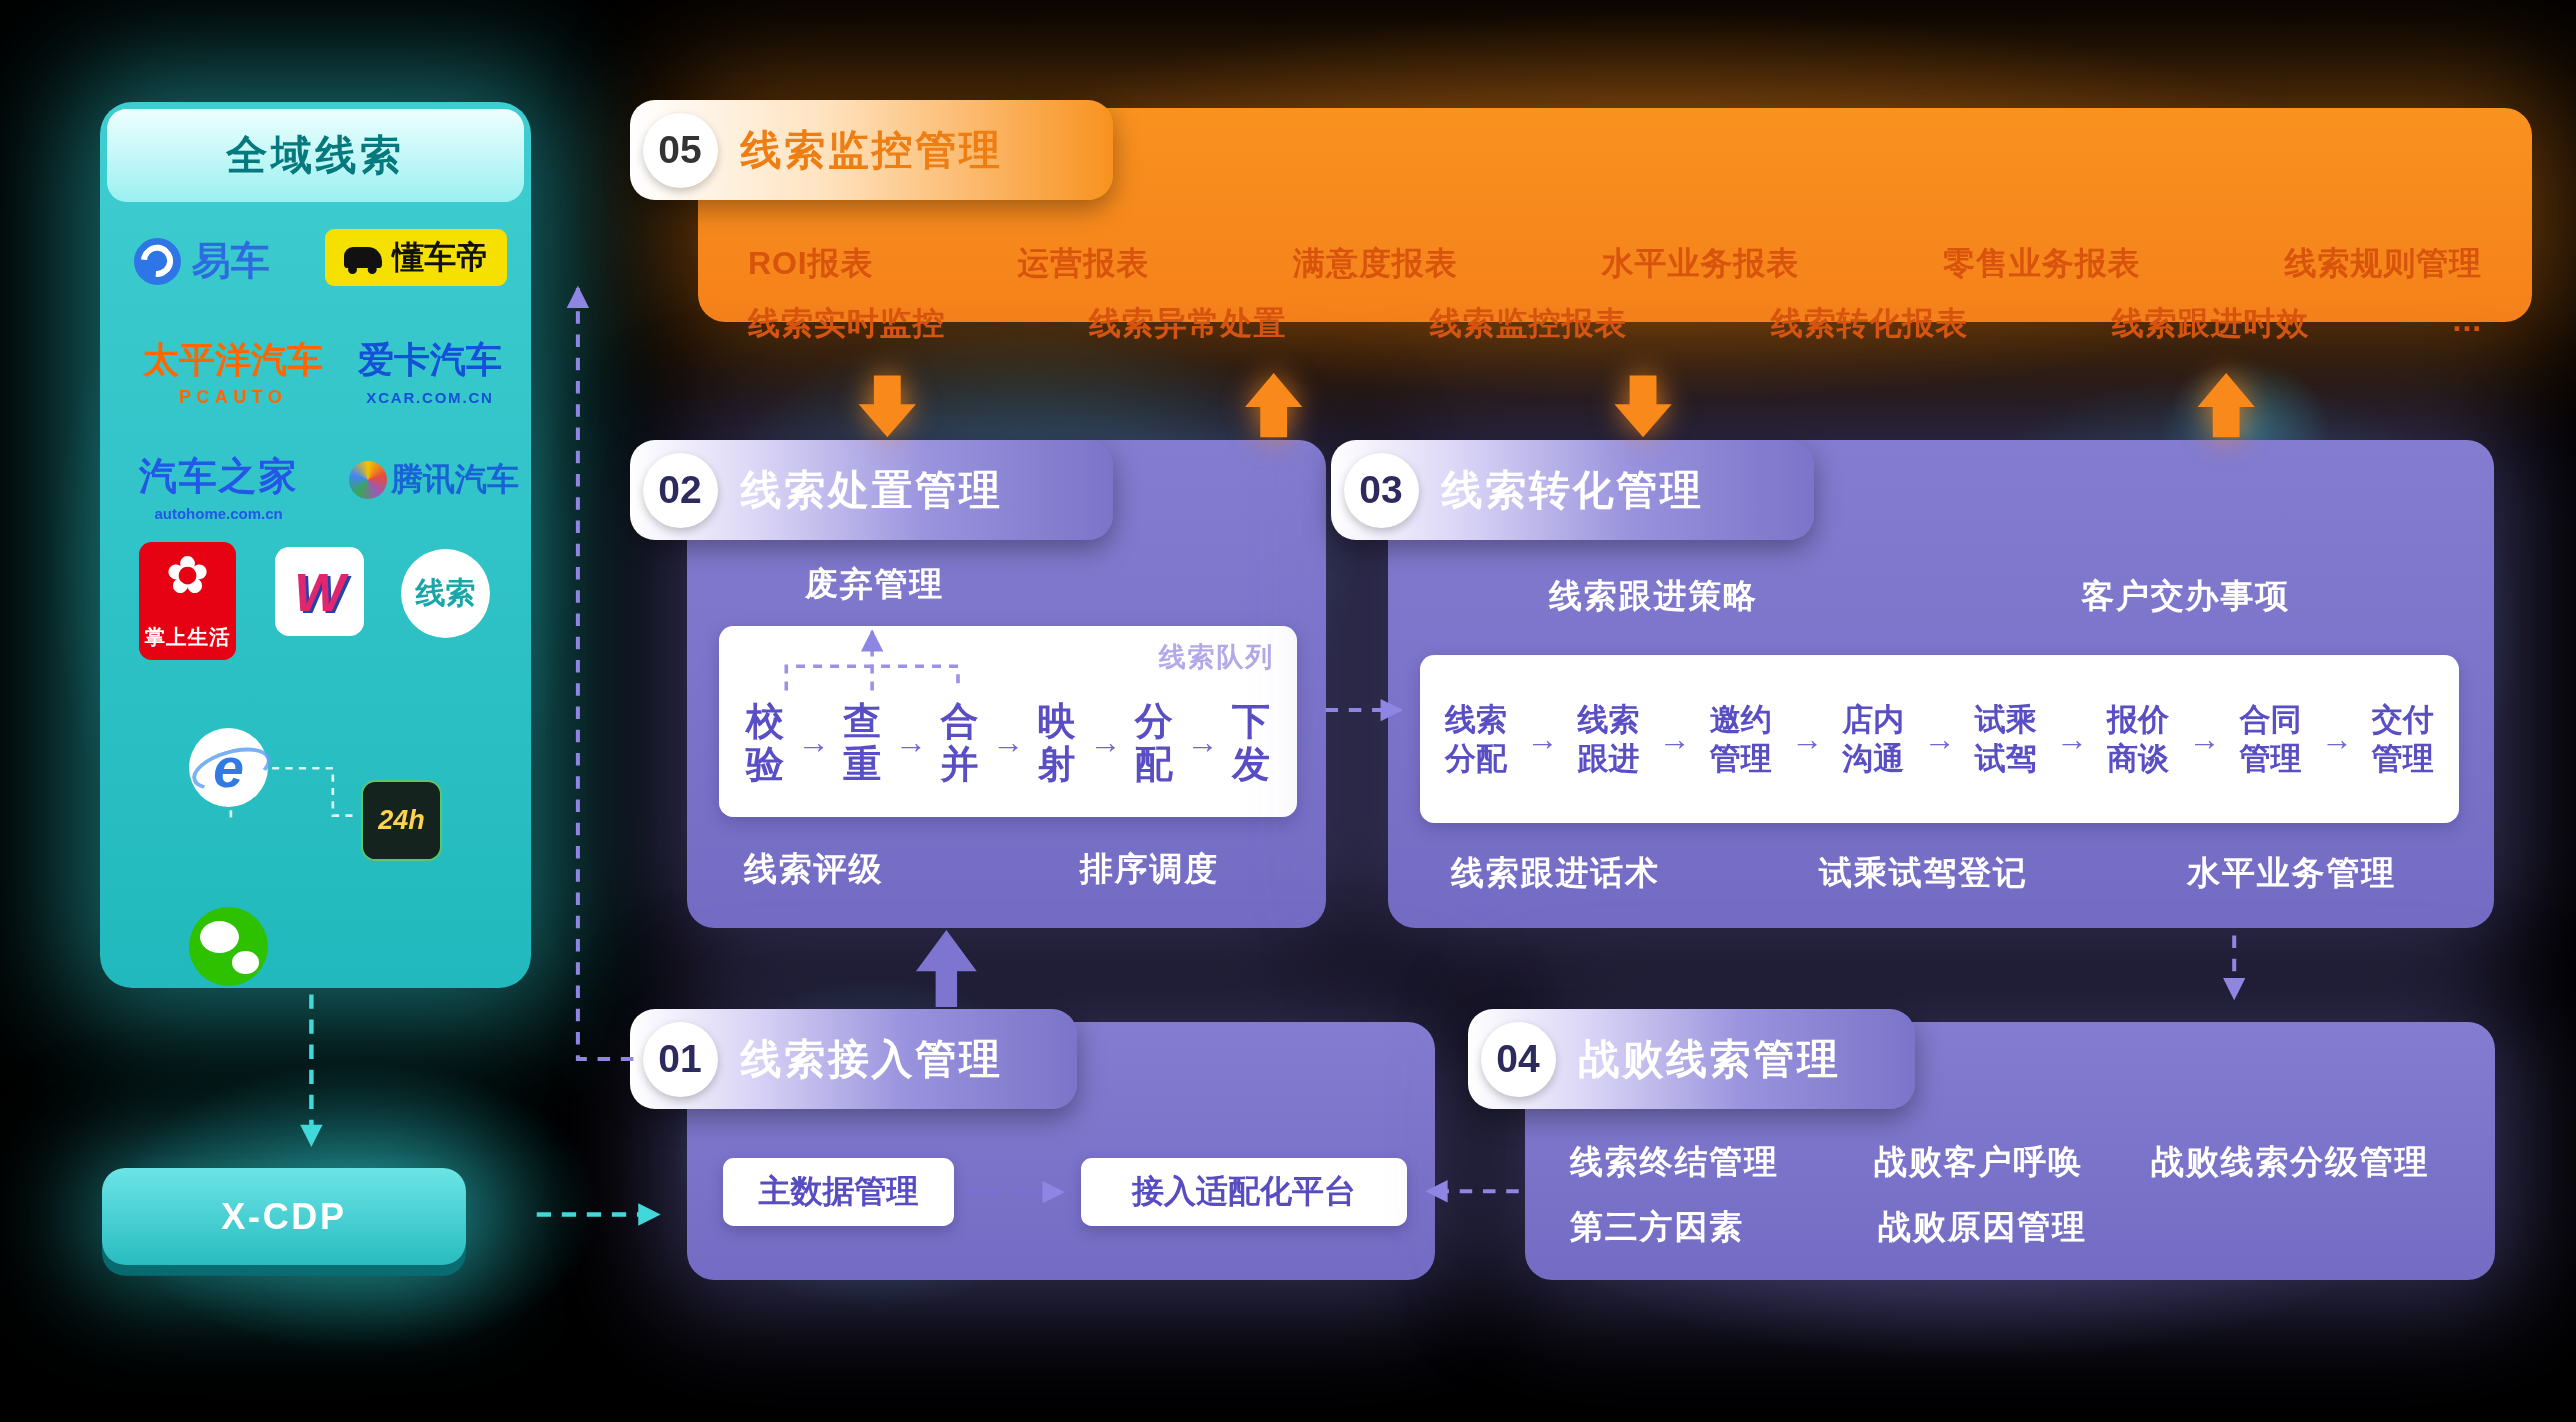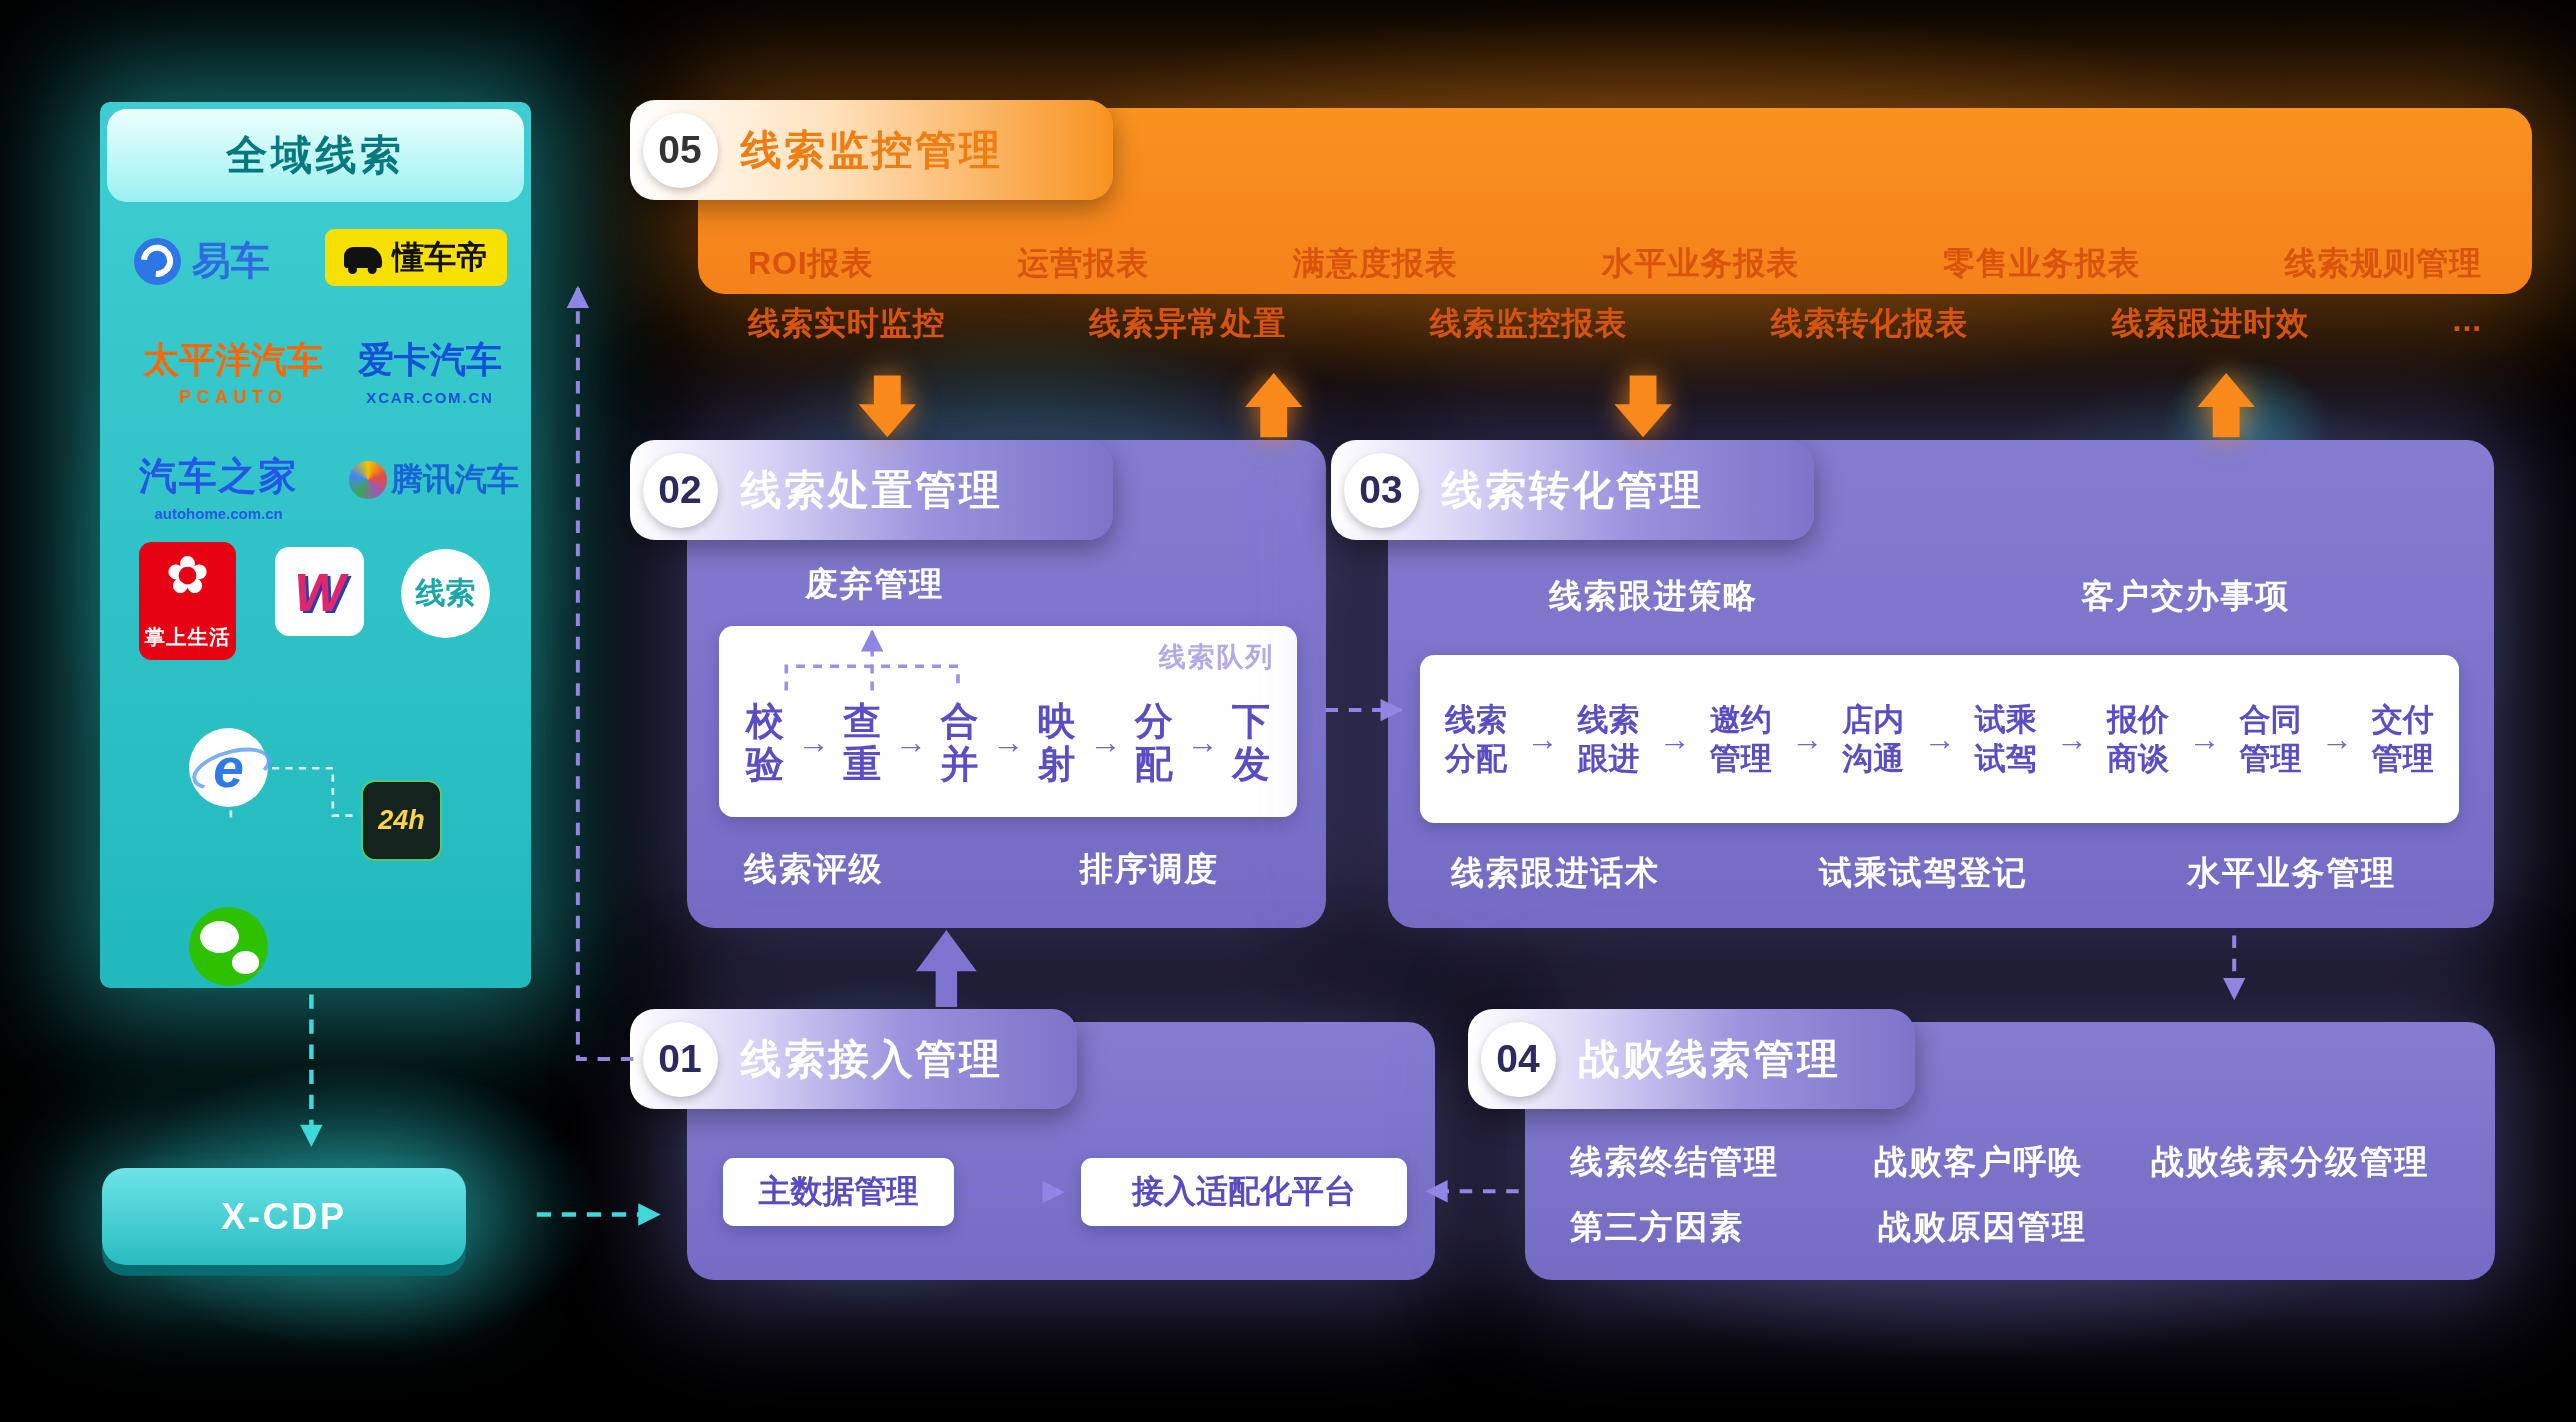--- a/index.html
+++ b/index.html
@@ -6,21 +6,21 @@
   .canvas{position:relative;width:2576px;height:1422px;background:#000;overflow:hidden;
           font-family:"Liberation Sans","DejaVu Sans",sans-serif;}
 
   
   .halo{position:absolute;z-index:1;pointer-events:none;border-radius:50%;}
   .halo.teal{background:radial-gradient(ellipse closest-side,rgba(46,213,216,.42),rgba(46,213,216,0) 72%);}
   .halo.orange{background:radial-gradient(ellipse closest-side,rgba(248,137,26,.35),rgba(248,137,26,0) 72%);}
   .halo.purpleh{background:radial-gradient(ellipse closest-side,rgba(130,120,210,.38),rgba(130,120,210,0) 72%);}
 
   
-  .left-panel{position:absolute;left:100px;top:102px;width:431px;height:886px;border-radius:10px;
+  .left-panel{position:absolute;left:100px;top:102px;width:431px;height:886px;border-radius:32px;
     background:linear-gradient(180deg,#3fcdd1,#21b9bd);z-index:2;
     box-shadow:0 0 116px 31px rgba(45,210,213,.5);}
   .left-header{position:absolute;left:7.2px;top:7.2px;right:7.2px;height:93px;border-radius:19.7px;
     background:linear-gradient(180deg,#eefffe,#9af0f1);display:flex;align-items:center;justify-content:center;
     color:#05797d;font-size:41px;font-weight:800;letter-spacing:3.6px;}
   .brand{position:absolute;}
   .yiche{left:34px;top:132px;display:flex;align-items:center;gap:10.7px;}
   .yiche-icon{width:47px;height:47px;border-radius:50%;background:#2e75e6;position:relative;flex:0 0 47px;}
   .yiche-icon::after{content:"";position:absolute;left:7.2px;top:7.2px;width:19.7px;height:19.7px;border-radius:50%;
     border:6.3px solid #fff;border-left-color:transparent;transform:rotate(-40deg);}
@@ -80,21 +80,21 @@
     display:flex;align-items:center;justify-content:center;font-size:39px;font-weight:800;color:#2d2a5e;
     box-shadow:0 3.6px 9px rgba(0,0,0,.22);}
   .badge .t{font-size:41px;font-weight:800;letter-spacing:2.7px;}
   .badge.purpleb{background:linear-gradient(90deg,#ffffff 0%,#d8d3f5 28%,#9992dd 62%,#7b74c9 100%);}
   .badge.purpleb .t{color:#fff;}
   .badge.orangeb{background:linear-gradient(90deg,#ffffff 0%,#ffe3c0 40%,#f8921f 100%);}
   .badge.orangeb .t{color:#ee7d12;}
   .badge.orangeb .num{color:#333;}
 
   
-  .p05{left:698px;top:108px;width:1834px;height:186px;}
+  .p05{left:698px;top:108px;width:1834px;height:214px;}
   .p05-items{position:absolute;left:50px;right:50px;top:134px;display:flex;flex-direction:column;gap:16px;}
   .p05-row{display:flex;justify-content:space-between;font-size:32px;font-weight:800;color:#d8540d;letter-spacing:0.9px;}
 
   
   .p02{left:687px;top:440px;width:639px;height:488px;}
   .p02-discard{position:absolute;left:89px;top:122px;width:197px;text-align:center;
     font-size:33px;font-weight:800;color:#fff;letter-spacing:1.8px;}
   .wbox{position:absolute;background:#fff;border-radius:14.3px;box-shadow:0 5.4px 16px rgba(40,30,90,.25);}
   .wbox02{left:32px;top:186px;width:578px;height:191px;}
   .queue{position:absolute;top:12.5px;right:23px;font-size:27px;font-weight:700;color:#b2a9e8;letter-spacing:1.8px;}

